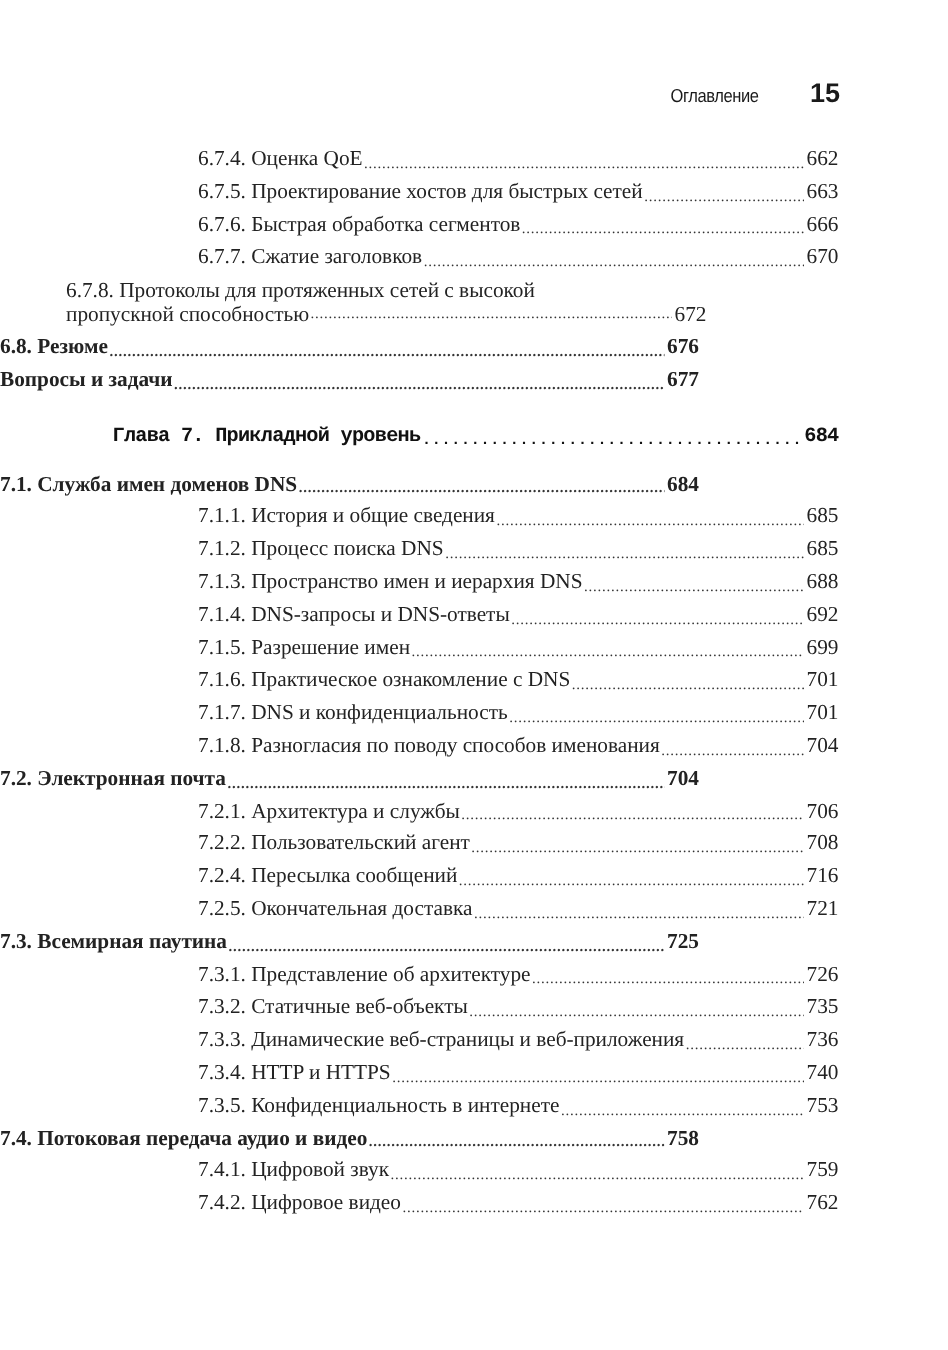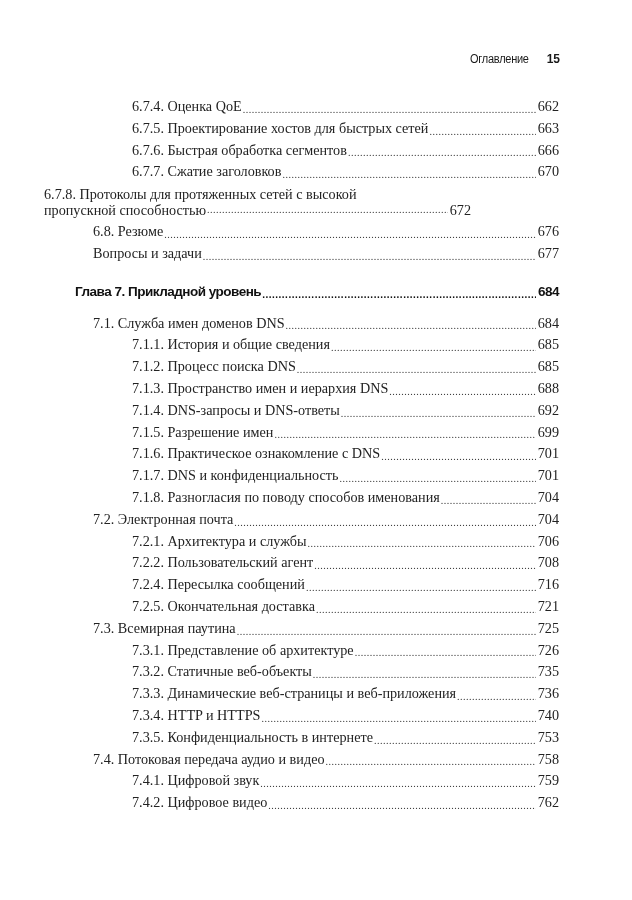--- a/index.html
+++ b/index.html
@@ -1,23 +1,23 @@
 <!DOCTYPE html>
 <html><head>
   <meta charset="utf-8">
   <style>
     html, body { margin: 0; padding: 0; background: #ffffff; }
     body { width: 632px; height: 900px; position: relative; overflow: hidden; }
     .running-head {
       position: absolute; top: 52px; right: 72px;
-      display: flex; align-items: baseline; gap: 18px;
+      display: flex; align-items: baseline; gap: 34px;
       color: #1a1a1a;
     }
     .rh-title { font-family: "Liberation Sans", sans-serif; font-size: 12.5px; letter-spacing: -0.3px; transform: scaleX(0.88); transform-origin: right; }
-    .rh-page { font-family: "Liberation Sans", sans-serif; font-weight: bold; font-size: 12px; }
+    .rh-page { font-family: "Liberation Sans", sans-serif; font-weight: bold; font-size: 18px; }
     .toc { position: absolute; top: 96px; left: 0; width: 552px; }
     .entry {
       position: relative;
       font-family: "Liberation Serif", serif;
       font-size: 14.2px;
       color: #222;
       line-height: 21.8px;
       display: flex; align-items: flex-end;
       right: 0;
     }
@@ -25,25 +25,25 @@
     .entry .leader {
       flex: 1; overflow: hidden; white-space: nowrap;
       margin: 0 1px; min-width: 10px;
       letter-spacing: 0.5px; font-size: 10px; line-height: 16px;
       color: #333;
     }
     .entry .leader::before {
       content: "....................................................................................................................................................................................................................................................................";
     }
     .entry .page { text-align: right; min-width: 22px; }
-    .lvl1 { margin-left: 93px; width: 466px; }
+    .lvl1 { width: 466px; font-weight: bold; }
     .lvl2 { margin-left: 132px; width: 427px; }
     .chapter {
       margin-left: 75px; width: 484px;
-      font-family: Liberation Sans, sans-serif;
+      font-family: Liberation Mono, monospace;
       font-weight: bold; font-size: 13.5px; color: #111;
       margin-top: 16px; margin-bottom: 10px;
       letter-spacing: -0.5px;
     }
     .chapter .leader { font-weight: bold; color: #111; }
     .multi .line2 { display: flex; align-items: flex-start; }
   </style>
 </head>
 <body>
 

